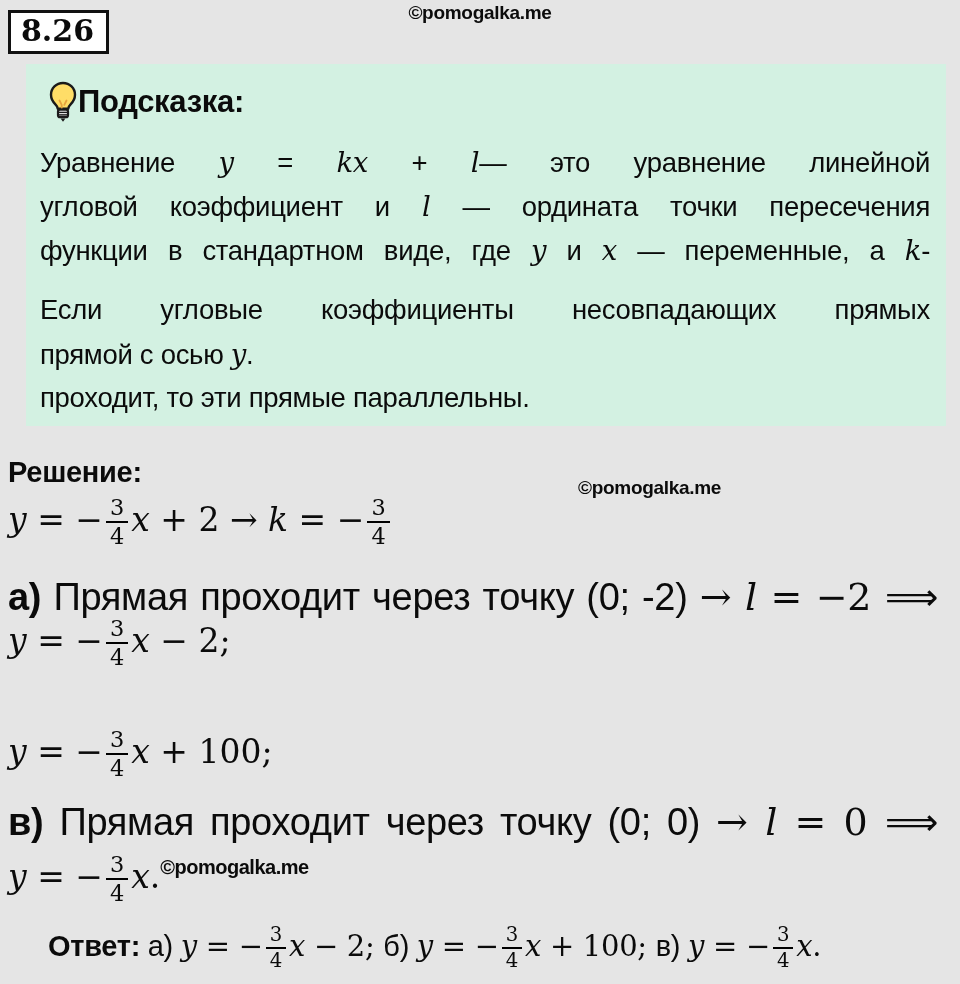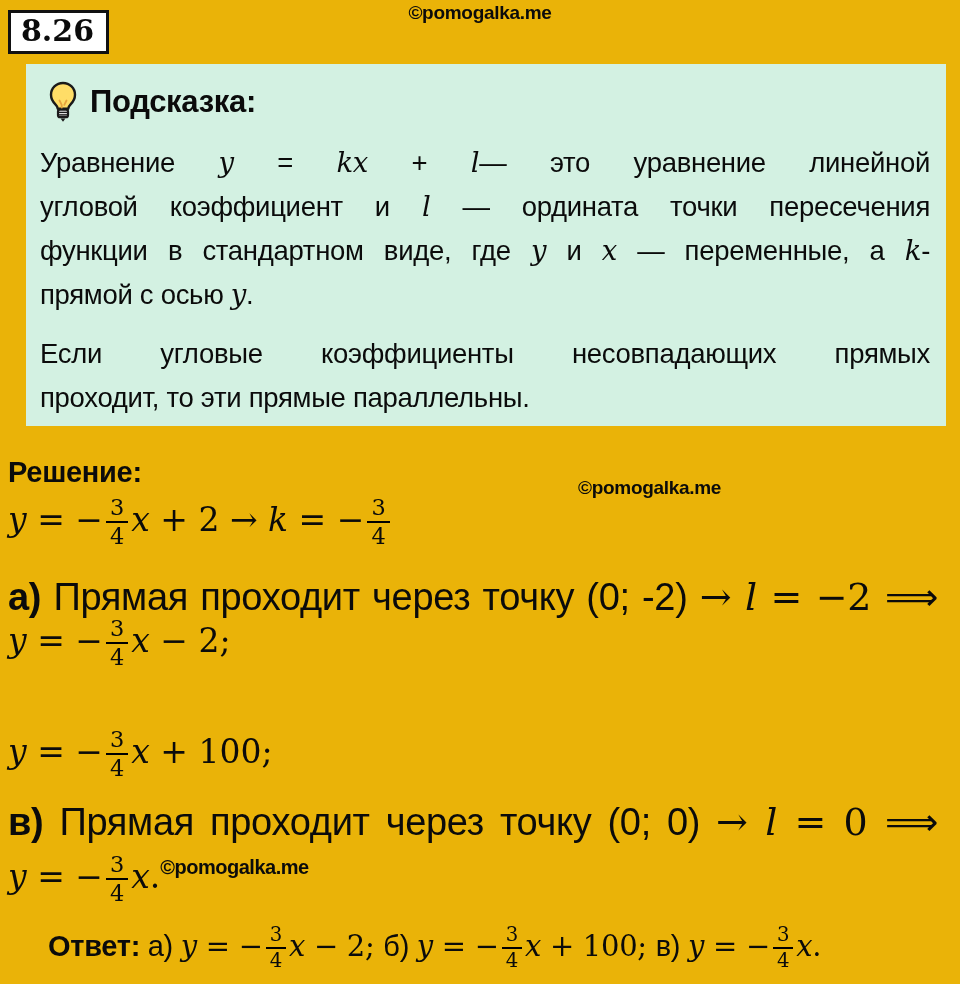--- a/index.html
+++ b/index.html
@@ -1,35 +1,35 @@
 <!DOCTYPE html>
 <html lang="ru"><head>
 <meta charset="utf-8">
 <style>
   html,body{margin:0;padding:0;background:#fff;}
-  .page{position:relative;width:960px;height:984px;background:#eab308;overflow:hidden;
+  .page{position:relative;width:960px;height:984px;background:#e5e5e5;overflow:hidden;
         font-family:"Liberation Sans",sans-serif;color:#0b0b0b;}
 
   
   .badge{position:absolute;left:8px;top:10px;border:3.5px solid #111;
          padding:1px 12px 4px 10px;font-family:"DejaVu Serif",serif;
          font-weight:700;font-size:30px;line-height:1.1;background:#fff;}
 
   
   .wm-top{position:absolute;top:2px;left:0;right:0;text-align:center;
           font-weight:700;font-size:19px;letter-spacing:-0.3px;}
   .wm-mid{position:absolute;top:477px;left:578px;font-weight:700;font-size:19px;
           letter-spacing:-0.3px;}
   .wm-sup{font-family:"Liberation Sans",sans-serif;font-weight:700;font-size:20px;
           font-style:normal;vertical-align:14px;letter-spacing:-0.5px;}
 
   
   .hint{position:absolute;left:26px;top:64px;width:920px;height:362px;
         box-sizing:border-box;padding:14px 16px 0 14px;}
-  .hint-header{display:flex;align-items:center;gap:12px;margin:2px 0 0 8px;height:44px;}
+  .hint-header{display:flex;align-items:center;margin:2px 0 0 8px;height:44px;}
   .hint-title{font-weight:700;font-size:31px;letter-spacing:-0.3px;}
   .hint-body{margin-top:16px;}
   .hint-line{font-size:27.5px;line-height:44px;height:44px;letter-spacing:-0.3px;
              white-space:normal;}
   .hint-line.jl{text-align:justify;text-align-last:justify;}
   .hint-line.pgap{margin-top:16px;}
 
   
   .sec-title{position:absolute;left:8px;font-weight:700;font-size:29px;letter-spacing:-0.3px;}
   .t-solution{top:456px;}
@@ -84,22 +84,22 @@
         <line x1="10" y1="31.4" x2="20" y2="31.4" stroke="#1a1a1a" stroke-width="1.5"></line>
         <line x1="10" y1="33.9" x2="20" y2="33.9" stroke="#1a1a1a" stroke-width="1.5"></line>
         <path d="M12.6 37.6 h4.8 l-2.4 3.2 z" fill="#1a1a1a"></path>
       </svg>
       <span class="hint-title">Подсказка:</span>
     </div>
     <div class="hint-body">
         <div class="hint-line jl"><span>Уравнение </span><span class="c-i">y</span><span> = </span><span class="c-i">kx</span><span> + </span><span class="c-i">l</span><span>— это уравнение линейной</span></div>
         <div class="hint-line jl"><span>угловой коэффициент и </span><span class="c-i">l</span><span> — ордината точки пересечения</span></div>
         <div class="hint-line jl"><span>функции в стандартном виде, где </span><span class="c-i">y</span><span> и </span><span class="c-i">x</span><span> — переменные, а </span><span class="c-i">k</span><span>-</span></div>
+        <div class="hint-line jl pgap"><span>Если угловые коэффициенты несовпадающих прямых</span></div>
         <div class="hint-line"><span>прямой с осью </span><span class="c-i">y</span><span>.</span></div>
-        <div class="hint-line jl pgap"><span>Если угловые коэффициенты несовпадающих прямых</span></div>
         <div class="hint-line"><span>проходит, то эти прямые параллельны.</span></div>
       </div>
   </section>
 
   <h2 class="sec-title t-solution" style="margin:0">Решение:</h2>
 
   <div class="wm-mid">©pomogalka.me</div>
 
   <div class="math f1"><span class="c-i">y</span><span> = −</span><span class="frac">
         <span class="fnum">3</span>

